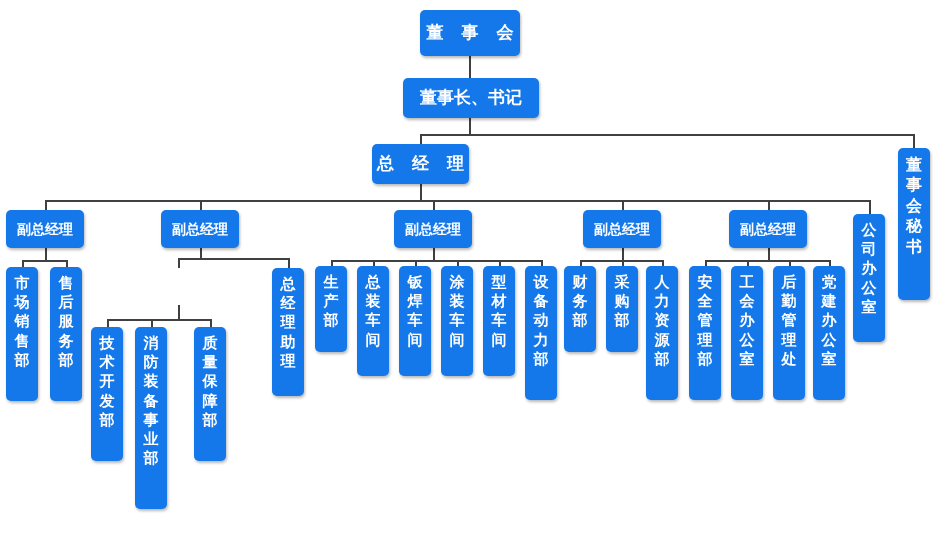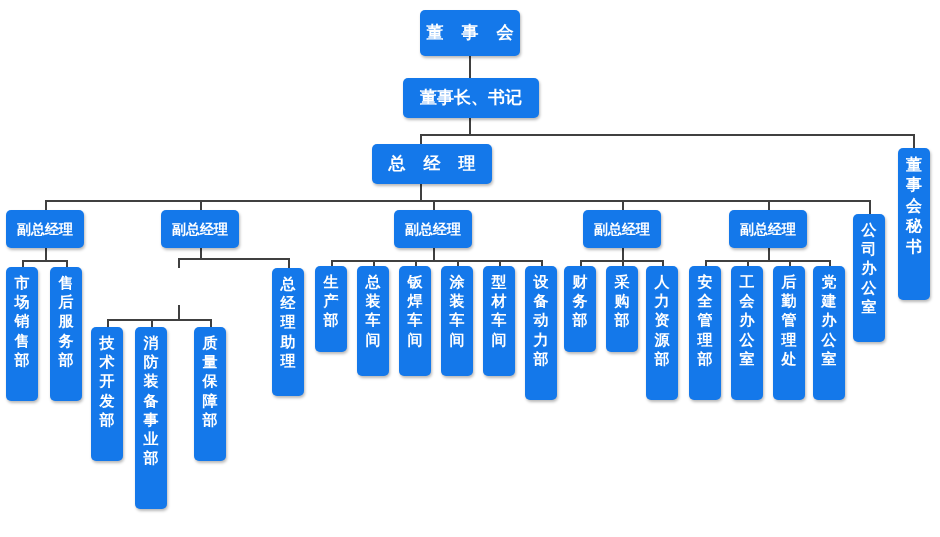--- a/index.html
+++ b/index.html
@@ -111,21 +111,21 @@
   <div class="line h" style="left:705px;top:260px;width:126px;"></div>
   <div class="line v" style="left:705px;top:260px;height:7px;"></div>
   <div class="line v" style="left:747px;top:260px;height:7px;"></div>
   <div class="line v" style="left:789px;top:260px;height:7px;"></div>
   <div class="line v" style="left:829px;top:260px;height:7px;"></div>
 
   <div class="node h" style="left:403px;top:78px;width:136px;height:40px;">董事长、书记</div>
 
   <div class="node h sp" style="left:420px;top:10px;width:100px;height:46px;">董 事 会</div>
 
-  <div class="node h sp" style="left:372px;top:144px;width:120px;height:40px;">总 经 理</div>
+  <div class="node h sp" style="left:372px;top:144px;width:97px;height:40px;">总 经 理</div>
 
   <div class="node v big" style="left:898px;top:148px;width:32px;height:152px;">
     <span>董</span>
     <span>事</span>
     <span>会</span>
     <span>秘</span>
     <span>书</span>
   </div>
 
   <div class="node v" style="left:853px;top:214px;width:32px;height:128px;">

